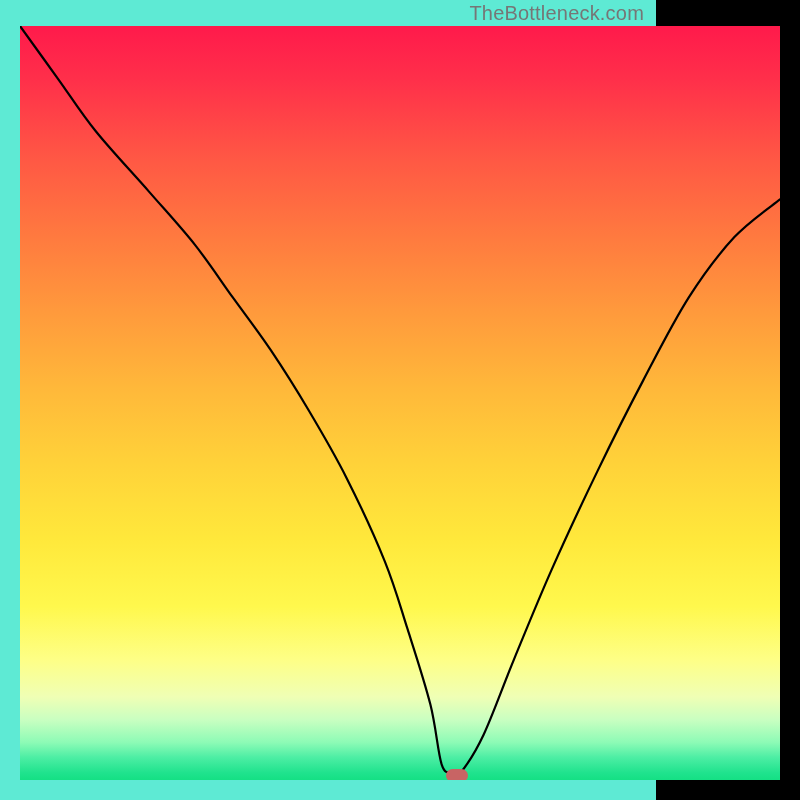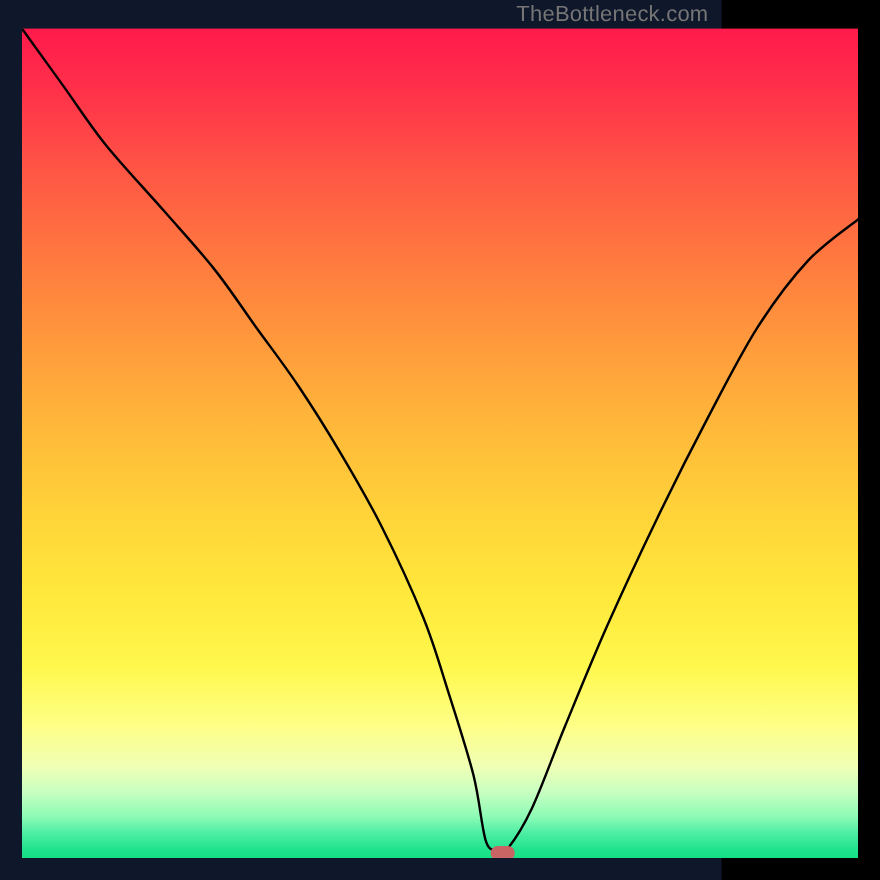--- a/index.html
+++ b/index.html
@@ -8,21 +8,21 @@
     background: #000;
     width: 800px;
     height: 800px;
     overflow: hidden;
     font-family: Arial, Helvetica, sans-serif;
   }
   .frame {
     position: relative;
     width: 656px;
     height: 800px;
-    background: #0f172a;
+    background: #5eead4;
   }
   .watermark {
     position: absolute;
     top: 2px;
     right: 12px;
     color: #767676;
     font-size: 20px;
     font-weight: 500;
     letter-spacing: 0.2px;
     z-index: 10;

